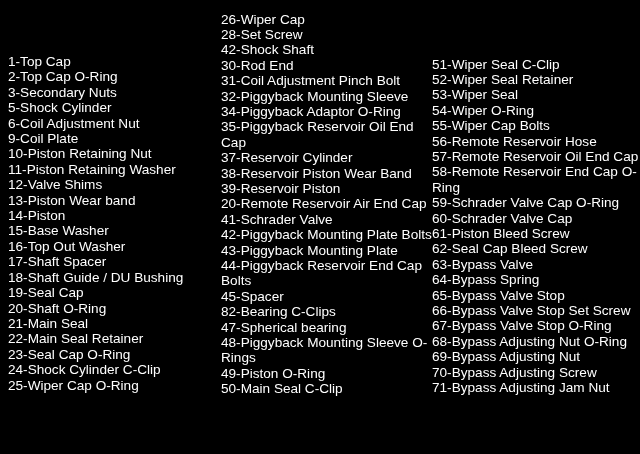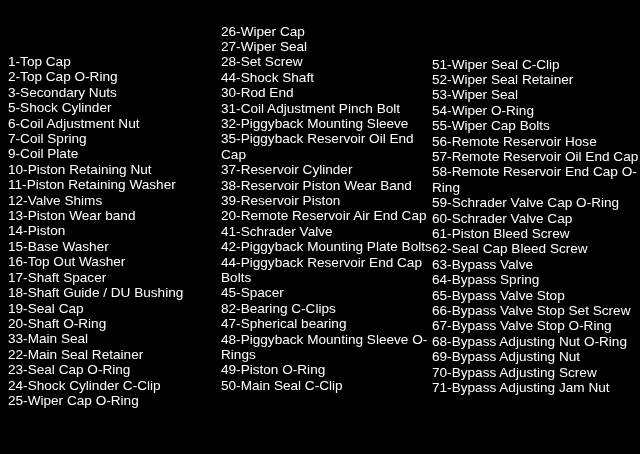--- a/index.html
+++ b/index.html
@@ -18,68 +18,68 @@
   .col {
     position: absolute;
     color: #ffffff;
     font-size: 13.6px;
     line-height: 15.4px;
     font-weight: 400;
     letter-spacing: 0;
     word-spacing: 0;
   }
   .col1 { left: 8px;   top: 54px; width: 205px; }
-  .col2 { left: 221px; top: 11.5px; width: 213px; margin-top: 12px; }
+  .col2 { left: 221px; top: 11.5px; width: 213px; }
   .col3 { left: 432px; top: 56.5px; width: 210px; }
   .part-item { white-space: normal; }
 </style>
 </head>
 <body>
 
 <div class="canvas">
   <div class="col col1">
       <div class="part-item">1-Top Cap</div>
       <div class="part-item">2-Top Cap O-Ring</div>
       <div class="part-item">3-Secondary Nuts</div>
       <div class="part-item">5-Shock Cylinder</div>
       <div class="part-item">6-Coil Adjustment Nut</div>
-      <div class="part-item">7-Coil Spring</div>
       <div class="part-item">9-Coil Plate</div>
       <div class="part-item">10-Piston Retaining Nut</div>
       <div class="part-item">11-Piston Retaining Washer</div>
       <div class="part-item">12-Valve Shims</div>
       <div class="part-item">13-Piston Wear band</div>
       <div class="part-item">14-Piston</div>
       <div class="part-item">15-Base Washer</div>
       <div class="part-item">16-Top Out Washer</div>
       <div class="part-item">17-Shaft Spacer</div>
       <div class="part-item">18-Shaft Guide / DU Bushing</div>
       <div class="part-item">19-Seal Cap</div>
       <div class="part-item">20-Shaft O-Ring</div>
-      <div class="part-item">33-Main Seal</div>
+      <div class="part-item">21-Main Seal</div>
       <div class="part-item">22-Main Seal Retainer</div>
       <div class="part-item">23-Seal Cap O-Ring</div>
       <div class="part-item">24-Shock Cylinder C-Clip</div>
       <div class="part-item">25-Wiper Cap O-Ring</div>
     </div>
   <div class="col col2">
       <div class="part-item">26-Wiper Cap</div>
-      <div class="part-item">27-Wiper Seal</div>
       <div class="part-item">28-Set Screw</div>
-      <div class="part-item">44-Shock Shaft</div>
+      <div class="part-item">42-Shock Shaft</div>
       <div class="part-item">30-Rod End</div>
       <div class="part-item">31-Coil Adjustment Pinch Bolt</div>
       <div class="part-item">32-Piggyback Mounting Sleeve</div>
+      <div class="part-item">34-Piggyback Adaptor O-Ring</div>
       <div class="part-item">35-Piggyback Reservoir Oil End Cap</div>
       <div class="part-item">37-Reservoir Cylinder</div>
       <div class="part-item">38-Reservoir Piston Wear Band</div>
       <div class="part-item">39-Reservoir Piston</div>
       <div class="part-item">20-Remote Reservoir Air End Cap</div>
       <div class="part-item">41-Schrader Valve</div>
       <div class="part-item">42-Piggyback Mounting Plate Bolts</div>
+      <div class="part-item">43-Piggyback Mounting Plate</div>
       <div class="part-item">44-Piggyback Reservoir End Cap Bolts</div>
       <div class="part-item">45-Spacer</div>
       <div class="part-item">82-Bearing C-Clips</div>
       <div class="part-item">47-Spherical bearing</div>
       <div class="part-item">48-Piggyback Mounting Sleeve O-Rings</div>
       <div class="part-item">49-Piston O-Ring</div>
       <div class="part-item">50-Main Seal C-Clip</div>
     </div>
   <div class="col col3">
       <div class="part-item">51-Wiper Seal C-Clip</div>

